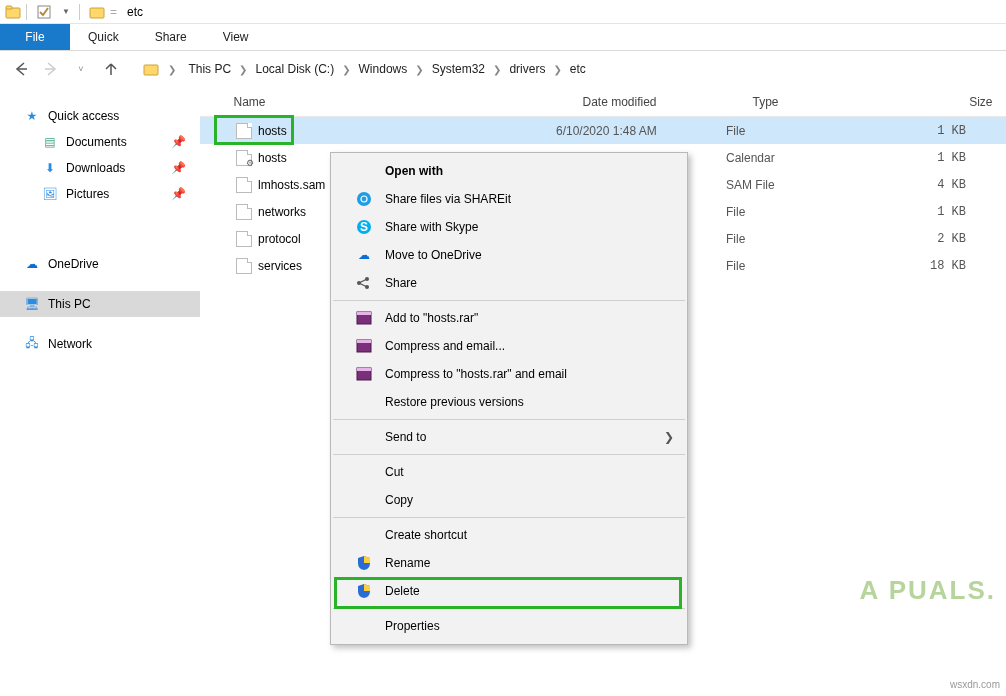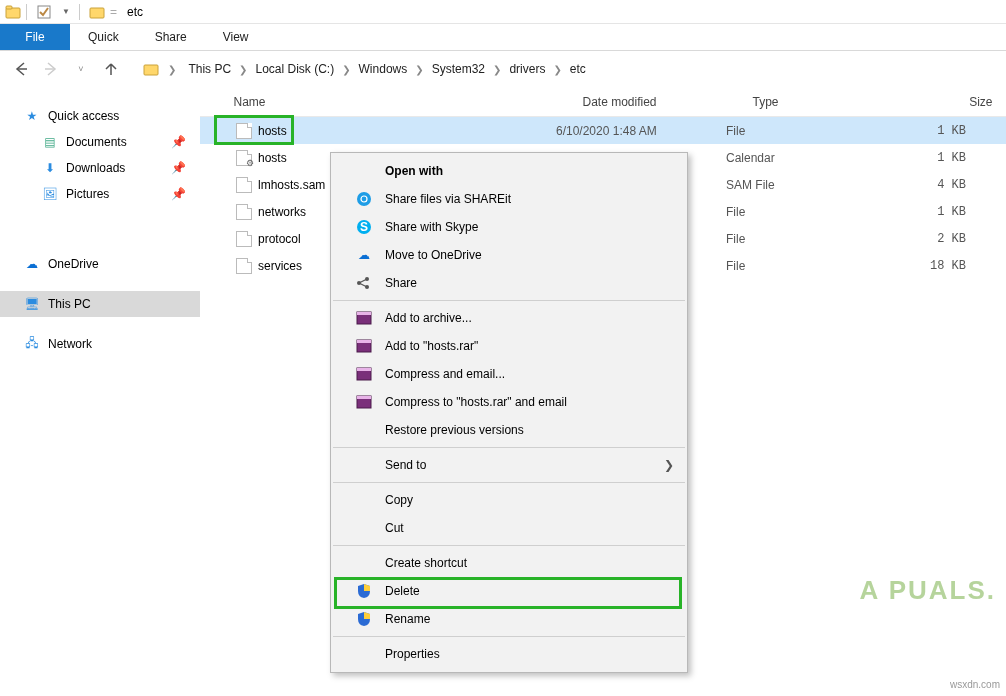--- a/index.html
+++ b/index.html
@@ -308,90 +308,81 @@
     <span class="lbl">Share</span>
   </div>
   <hr>
   <div class="mi">
     <span class="mic">
         <svg width="16" height="16">
           <rect x="1" y="2" width="14" height="12" fill="#7a2f7a" stroke="#4a1a4a"></rect>
           <rect x="1" y="2" width="14" height="3" fill="#e8b3e8"></rect>
         </svg>
       </span>
-    <span class="lbl">Add to archive...</span>
+    <span class="lbl">Add to "hosts.rar"</span>
   </div>
   <div class="mi">
     <span class="mic">
         <svg width="16" height="16">
           <rect x="1" y="2" width="14" height="12" fill="#7a2f7a" stroke="#4a1a4a"></rect>
           <rect x="1" y="2" width="14" height="3" fill="#e8b3e8"></rect>
         </svg>
       </span>
-    <span class="lbl">Add to "hosts.rar"</span>
+    <span class="lbl">Compress and email...</span>
   </div>
   <div class="mi">
     <span class="mic">
         <svg width="16" height="16">
           <rect x="1" y="2" width="14" height="12" fill="#7a2f7a" stroke="#4a1a4a"></rect>
           <rect x="1" y="2" width="14" height="3" fill="#e8b3e8"></rect>
         </svg>
       </span>
-    <span class="lbl">Compress and email...</span>
-  </div>
-  <div class="mi">
-    <span class="mic">
-        <svg width="16" height="16">
-          <rect x="1" y="2" width="14" height="12" fill="#7a2f7a" stroke="#4a1a4a"></rect>
-          <rect x="1" y="2" width="14" height="3" fill="#e8b3e8"></rect>
-        </svg>
-      </span>
     <span class="lbl">Compress to "hosts.rar" and email</span>
   </div>
   <div class="mi">
     <span class="mic"></span>
     <span class="lbl">Restore previous versions</span>
   </div>
   <hr>
   <div class="mi">
     <span class="mic"></span>
     <span class="lbl">Send to</span>
     <span class="arr">❯</span>
   </div>
   <hr>
   <div class="mi">
     <span class="mic"></span>
+    <span class="lbl">Cut</span>
+  </div>
+  <div class="mi">
+    <span class="mic"></span>
     <span class="lbl">Copy</span>
   </div>
-  <div class="mi">
-    <span class="mic"></span>
-    <span class="lbl">Cut</span>
-  </div>
   <hr>
   <div class="mi">
     <span class="mic"></span>
     <span class="lbl">Create shortcut</span>
   </div>
-  <div class="mi" style="position:relative;">
+  <div class="mi">
     <span class="mic">
         <svg width="16" height="16">
           <path d="M8 1 L14 3 L14 8 Q14 14 8 15 Q2 14 2 8 L2 3 Z" fill="#2b6bd4"></path>
           <path d="M8 1 L14 3 L14 8 L8 8 Z" fill="#ffcf3a"></path>
         </svg>
       </span>
-    <span class="lbl">Delete</span>
-  </div>
-  <div class="mi">
+    <span class="lbl">Rename</span>
+  </div>
+  <div class="mi" style="position:relative;">
     <span class="mic">
         <svg width="16" height="16">
           <path d="M8 1 L14 3 L14 8 Q14 14 8 15 Q2 14 2 8 L2 3 Z" fill="#2b6bd4"></path>
           <path d="M8 1 L14 3 L14 8 L8 8 Z" fill="#ffcf3a"></path>
         </svg>
       </span>
-    <span class="lbl">Rename</span>
+    <span class="lbl">Delete</span>
   </div>
   <hr>
   <div class="mi">
     <span class="mic"></span>
     <span class="lbl">Properties</span>
   </div>
 </div>
 
 <div class="hl" style="left:334px; top:577px; width:348px; height:32px; z-index:30;"></div>
 

